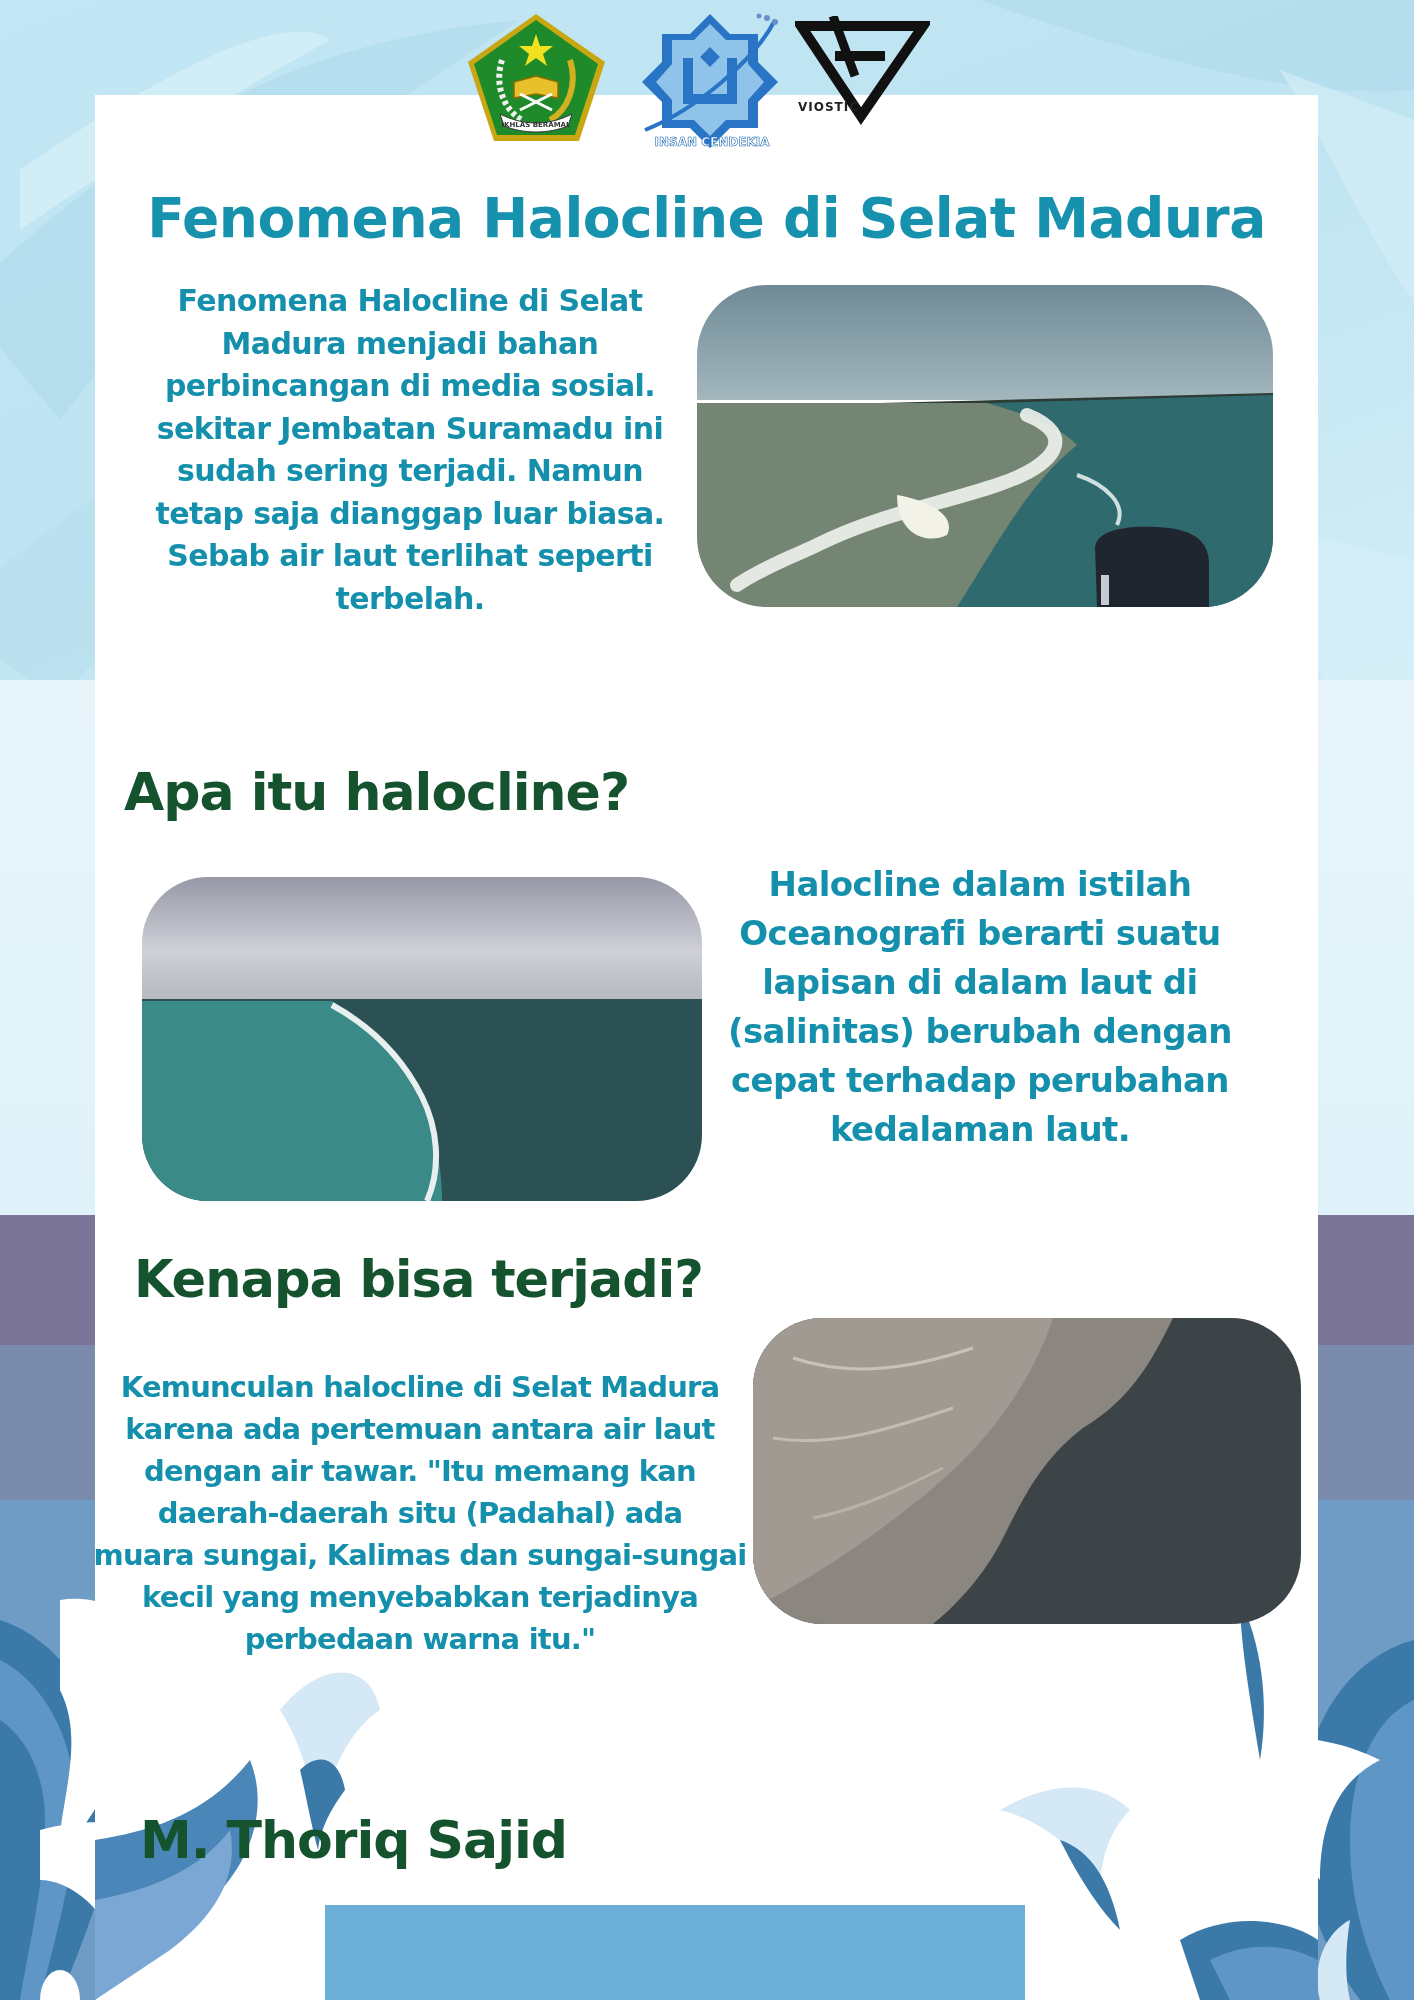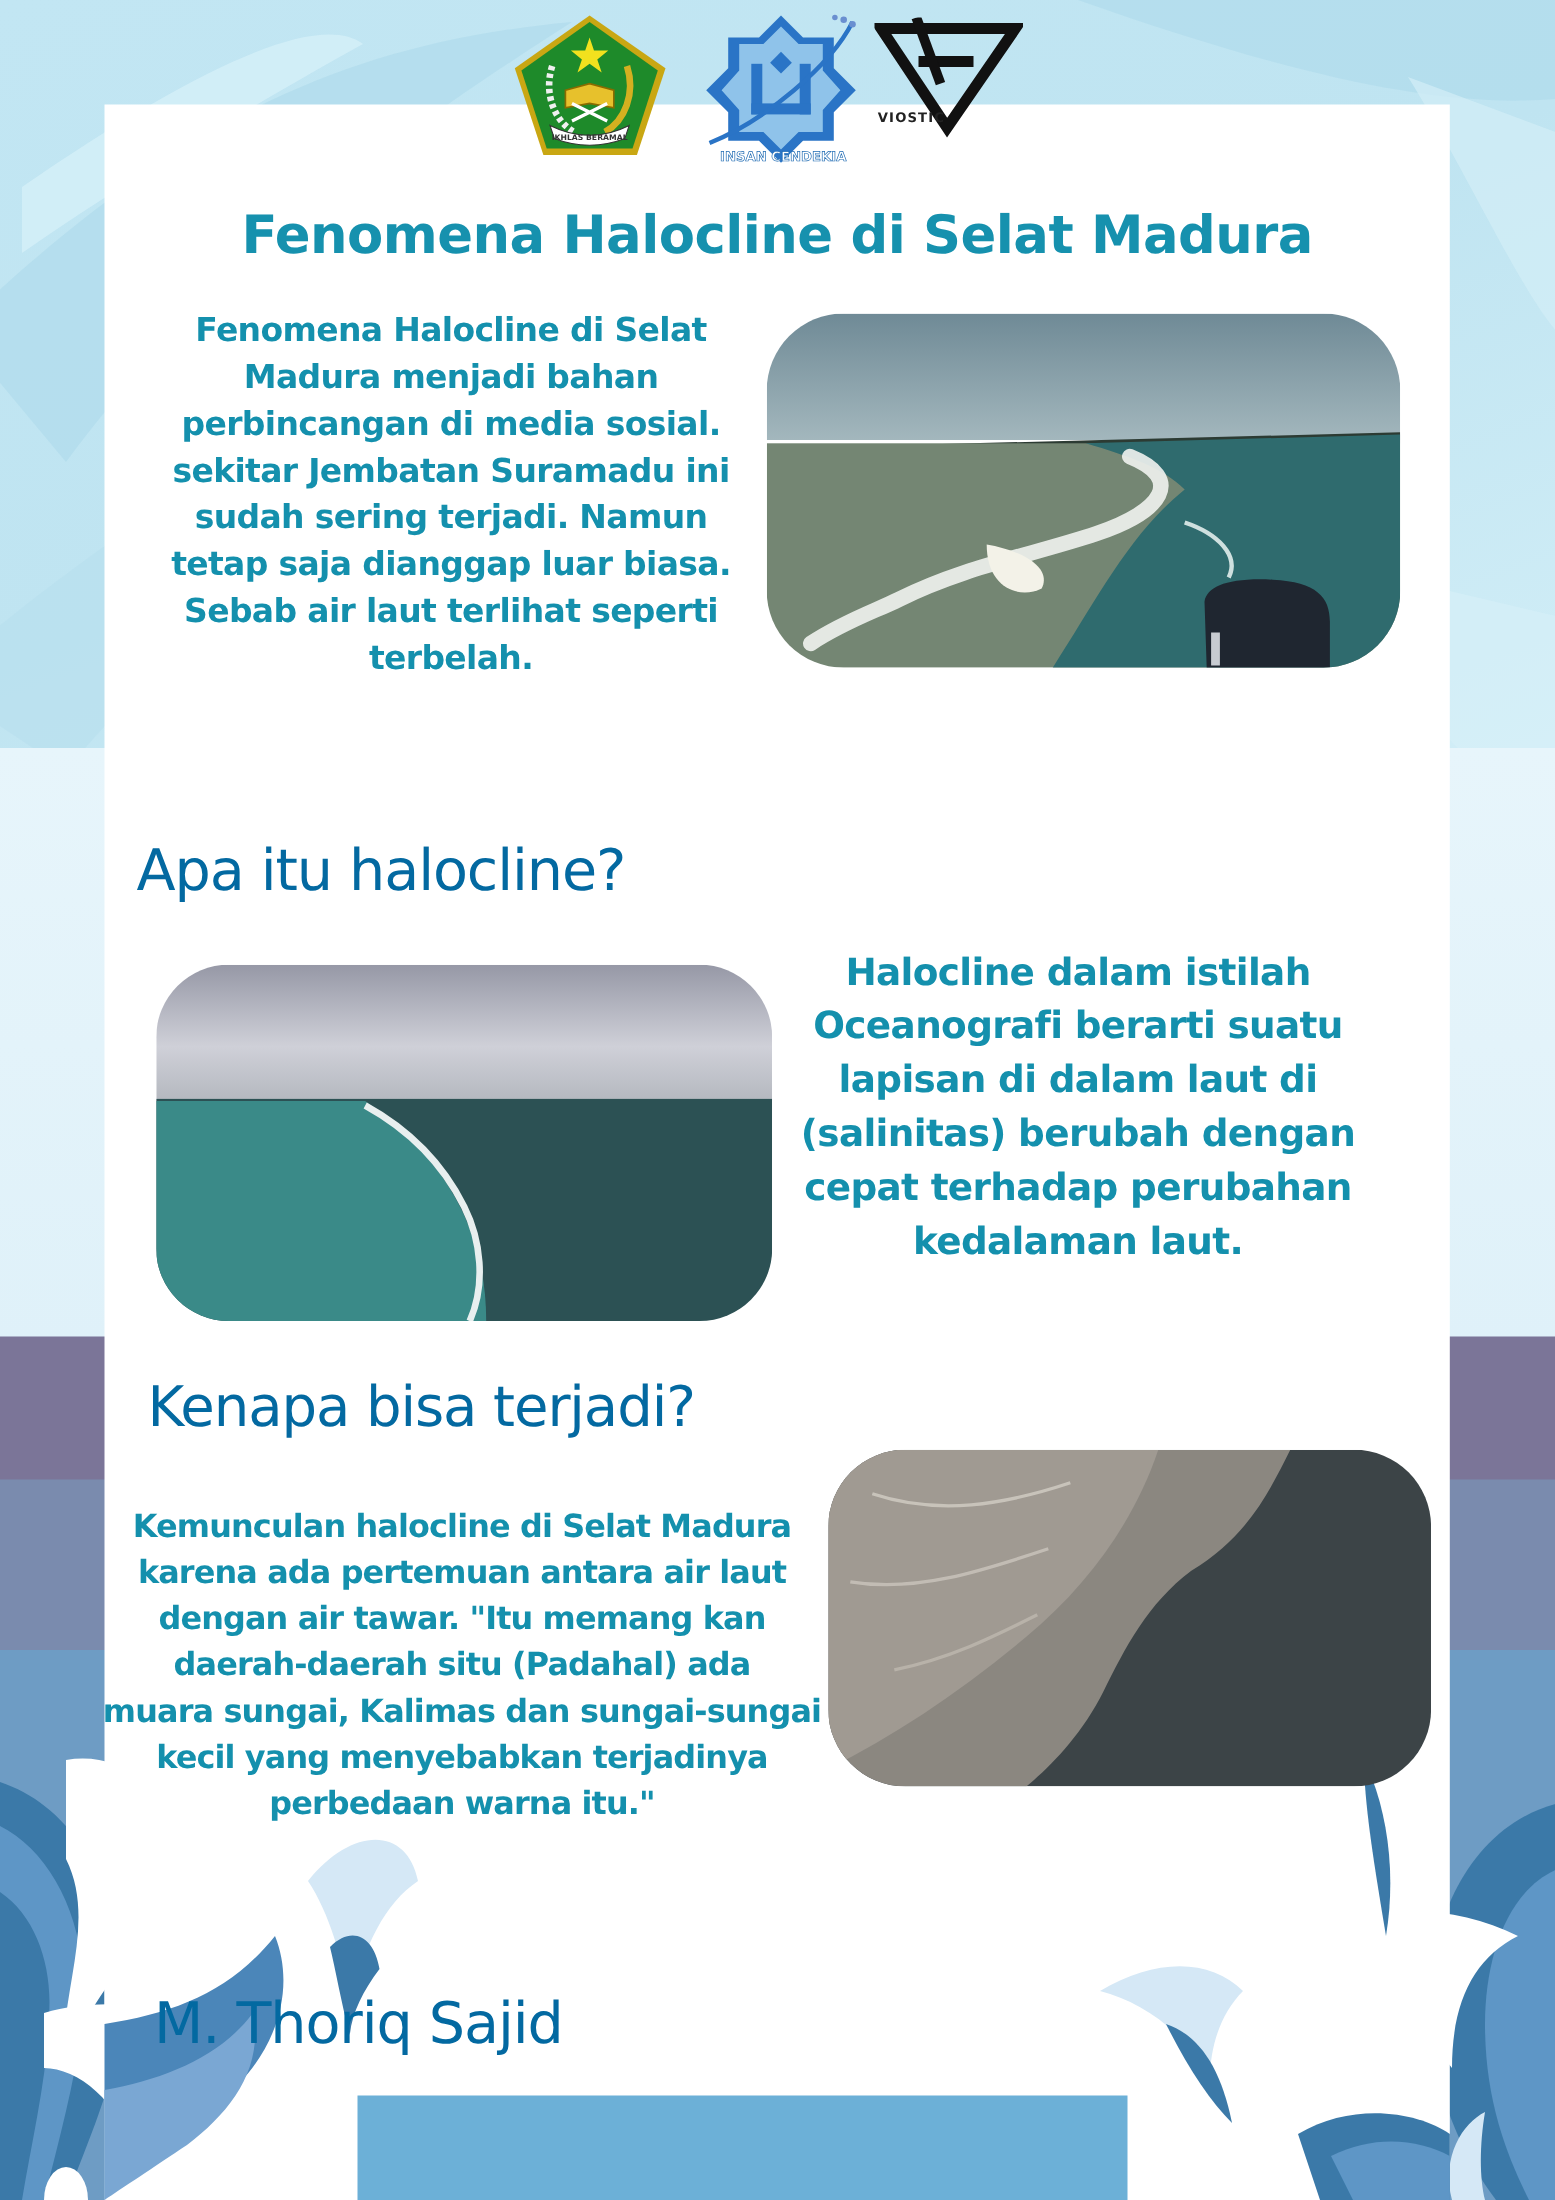--- a/index.html
+++ b/index.html
@@ -54,36 +54,36 @@
     font-family: "DejaVu Sans", sans-serif; font-weight: bold; font-size: 12px;
     color: #222; letter-spacing: 1px;
   }
   .ic-label {
     position: absolute; left: 182px; top: 129px; width: 140px; text-align: center;
     font-family: "DejaVu Sans", sans-serif; font-weight: bold; font-size: 12px;
     color: #fff; -webkit-text-stroke: 0.6px #1f6bb3; letter-spacing: 0px;
   }
   .title {
     position: absolute; left: 95px; top: 186px; width: 1223px; text-align: center;
-    font-family: "DejaVu Sans", sans-serif; font-weight: bold; font-size: 48px;
+    font-family: "DejaVu Sans", sans-serif; font-weight: bold; font-size: 55px;
     color: #1691ae; letter-spacing: -0.5px;
   }
   .para {
     position: absolute; text-align: center;
     font-family: "DejaVu Sans", sans-serif; font-weight: bold;
     color: #1490ad;
   }
   .p1 { left: 140px; top: 280px; width: 540px; font-size: 30px; line-height: 42.5px; letter-spacing: -0.6px; }
   .p2 { left: 720px; top: 860px; width: 520px; font-size: 34px; line-height: 49px; letter-spacing: -0.6px; }
   .p3 { left: 82px; top: 1366px; width: 676px; font-size: 29px; line-height: 42px; letter-spacing: -0.8px; }
 
   .h2 {
     position: absolute;
-    font-family: "DejaVu Sans", sans-serif; font-weight: normal;
-    color: #0369a1;
+    font-family: "DejaVu Sans", sans-serif; font-weight: bold;
+    color: #14532d;
     text-align: center;
   }
   .h-apa { left: 124px; top: 762px; font-size: 52px; letter-spacing: -1px; }
   .h-kenapa { left: 124px; top: 1250px; font-size: 51px; letter-spacing: -1px; margin-left: 10px; }
   .author { left: 140px; top: 1810px; font-size: 52px; letter-spacing: -1px; }
 
   .photo { position: absolute; overflow: hidden; border-radius: 70px; }
   .photo svg { display: block; width: 100%; height: 100%; }
   .photo-1 { left: 697px; top: 285px; width: 576px; height: 322px; }
   .photo-2 { left: 142px; top: 877px; width: 560px; height: 324px; border-radius: 66px; }

